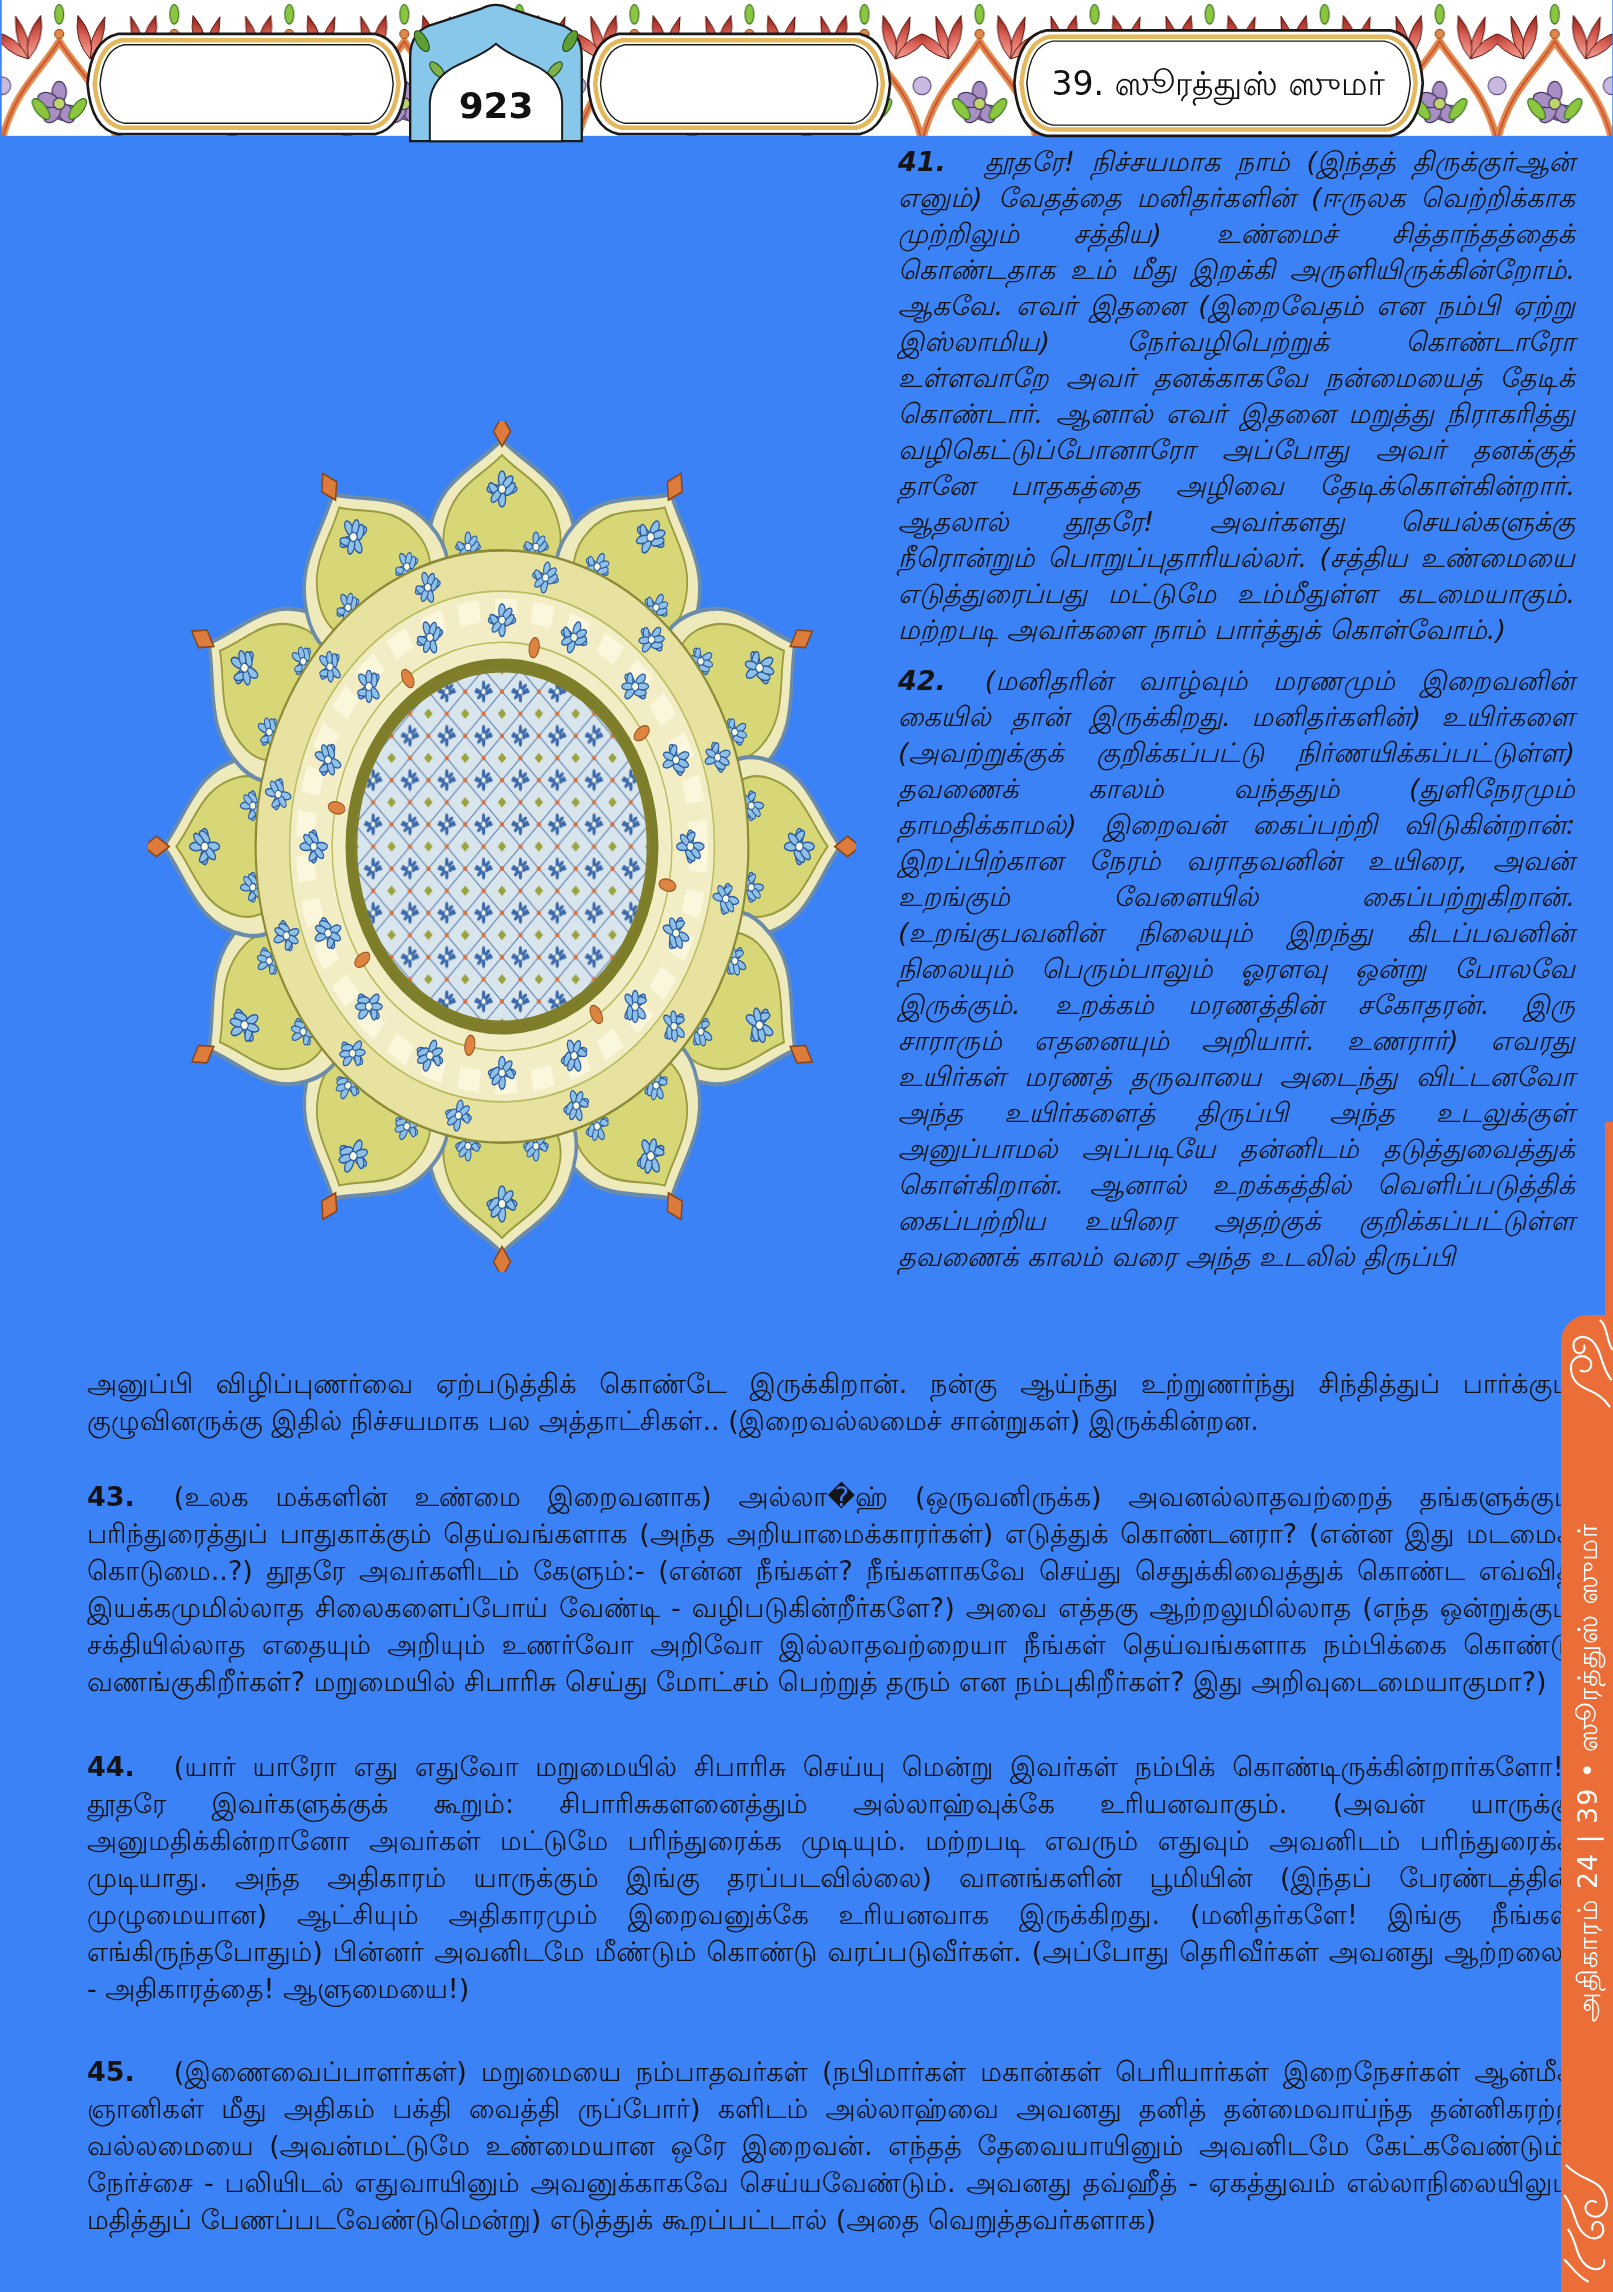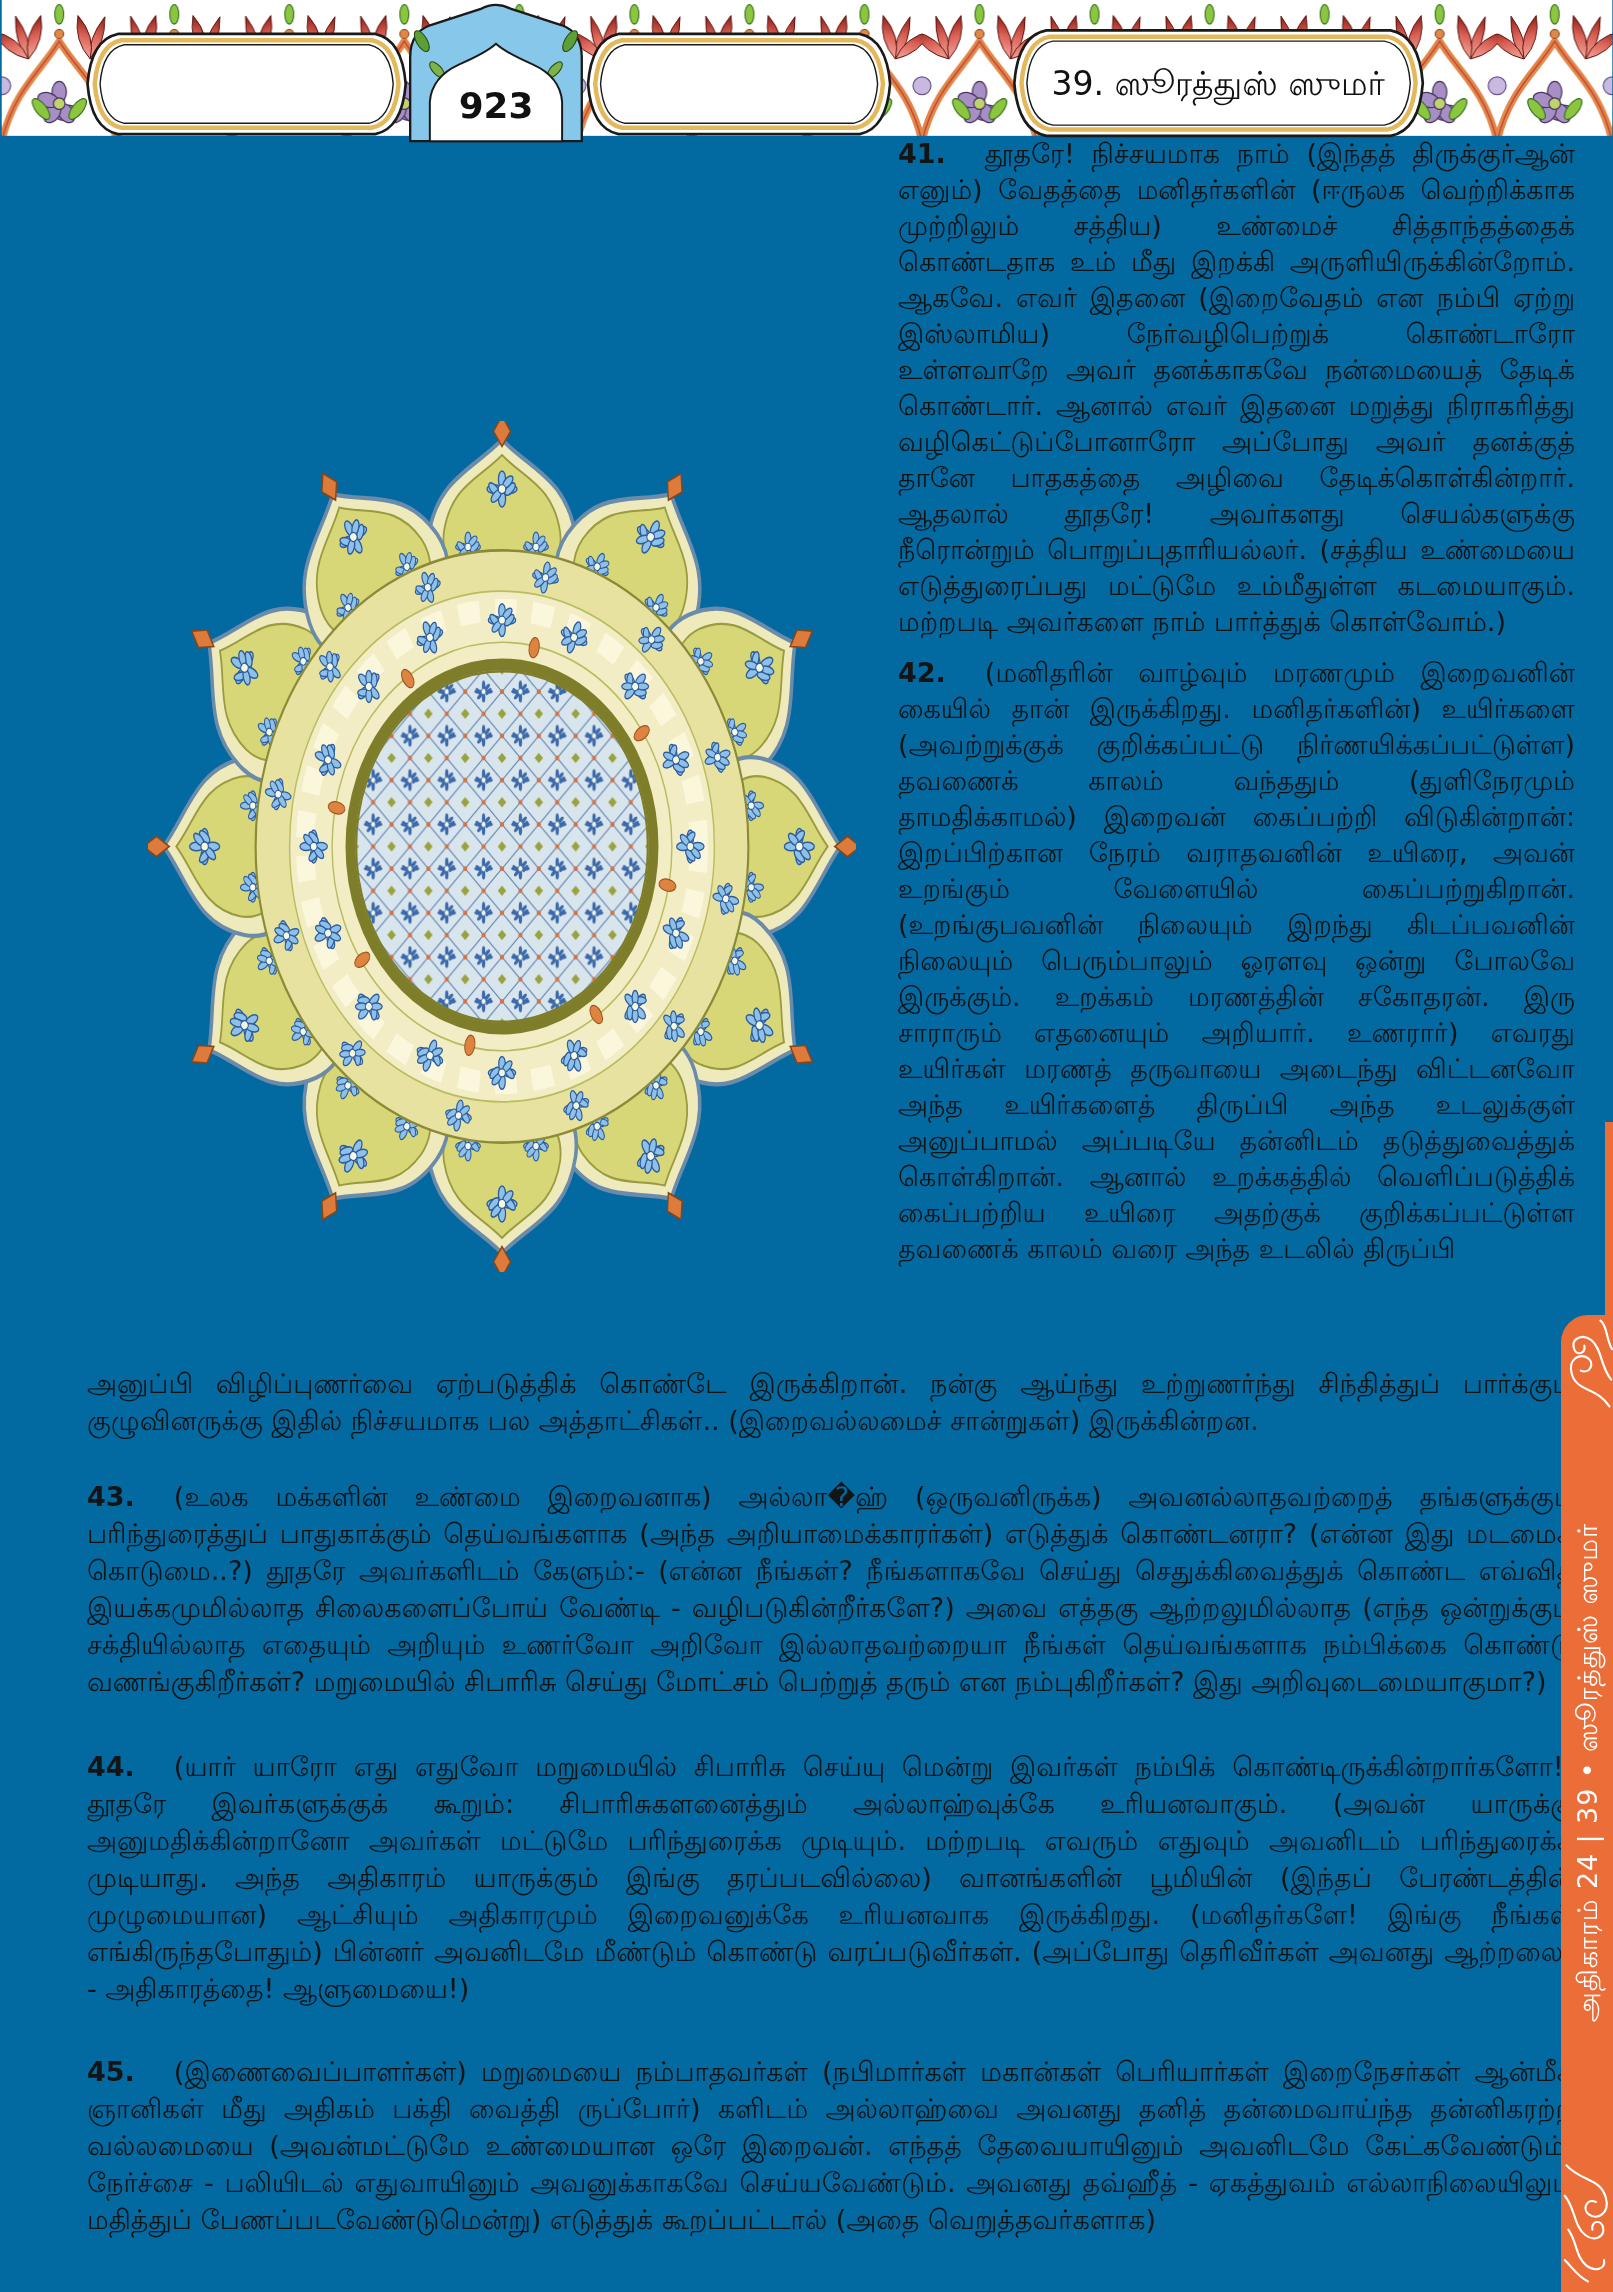--- a/index.html
+++ b/index.html
@@ -1,22 +1,22 @@
 <!DOCTYPE html>
 <html style="font-size:14.3px"><head>
 <meta charset="utf-8">
 <style>
   html,body{margin:0;padding:0;background:#888;}
   .page{
-    position:relative;width:1614px;height:2293px;background:#0369a1;
+    position:relative;width:1614px;height:2293px;background:#3b82f6;
     font-family:"DejaVu Sans",sans-serif;color:#111;overflow:hidden;margin:0 auto;
   }
   .para{font-size:27px;line-height:37px;text-align:justify;color:#141414;}
   .pnum{font-weight:bold;padding-right:39px;}
-  .col-right{position:absolute;left:898px;top:136px;width:677px;}
+  .col-right{position:absolute;left:898px;top:144px;width:677px;font-style:italic;}
   .col-right .para{line-height:36px;}
   .p42{margin-top:15px;}
   .fullblock{position:absolute;left:87px;width:1487px;}
   .cont{top:1365px;}
   .b43{top:1478px;}
   .b44{top:1748px;}
   .b45{top:2053px;}
   .sidebar-strip{position:absolute;left:1605px;top:1122px;width:9px;height:213px;}
   .sidebar-bar{position:absolute;left:1561px;top:1315px;width:53px;height:978px;border-top-left-radius:27px;}
   .sidebar-textwrap{

